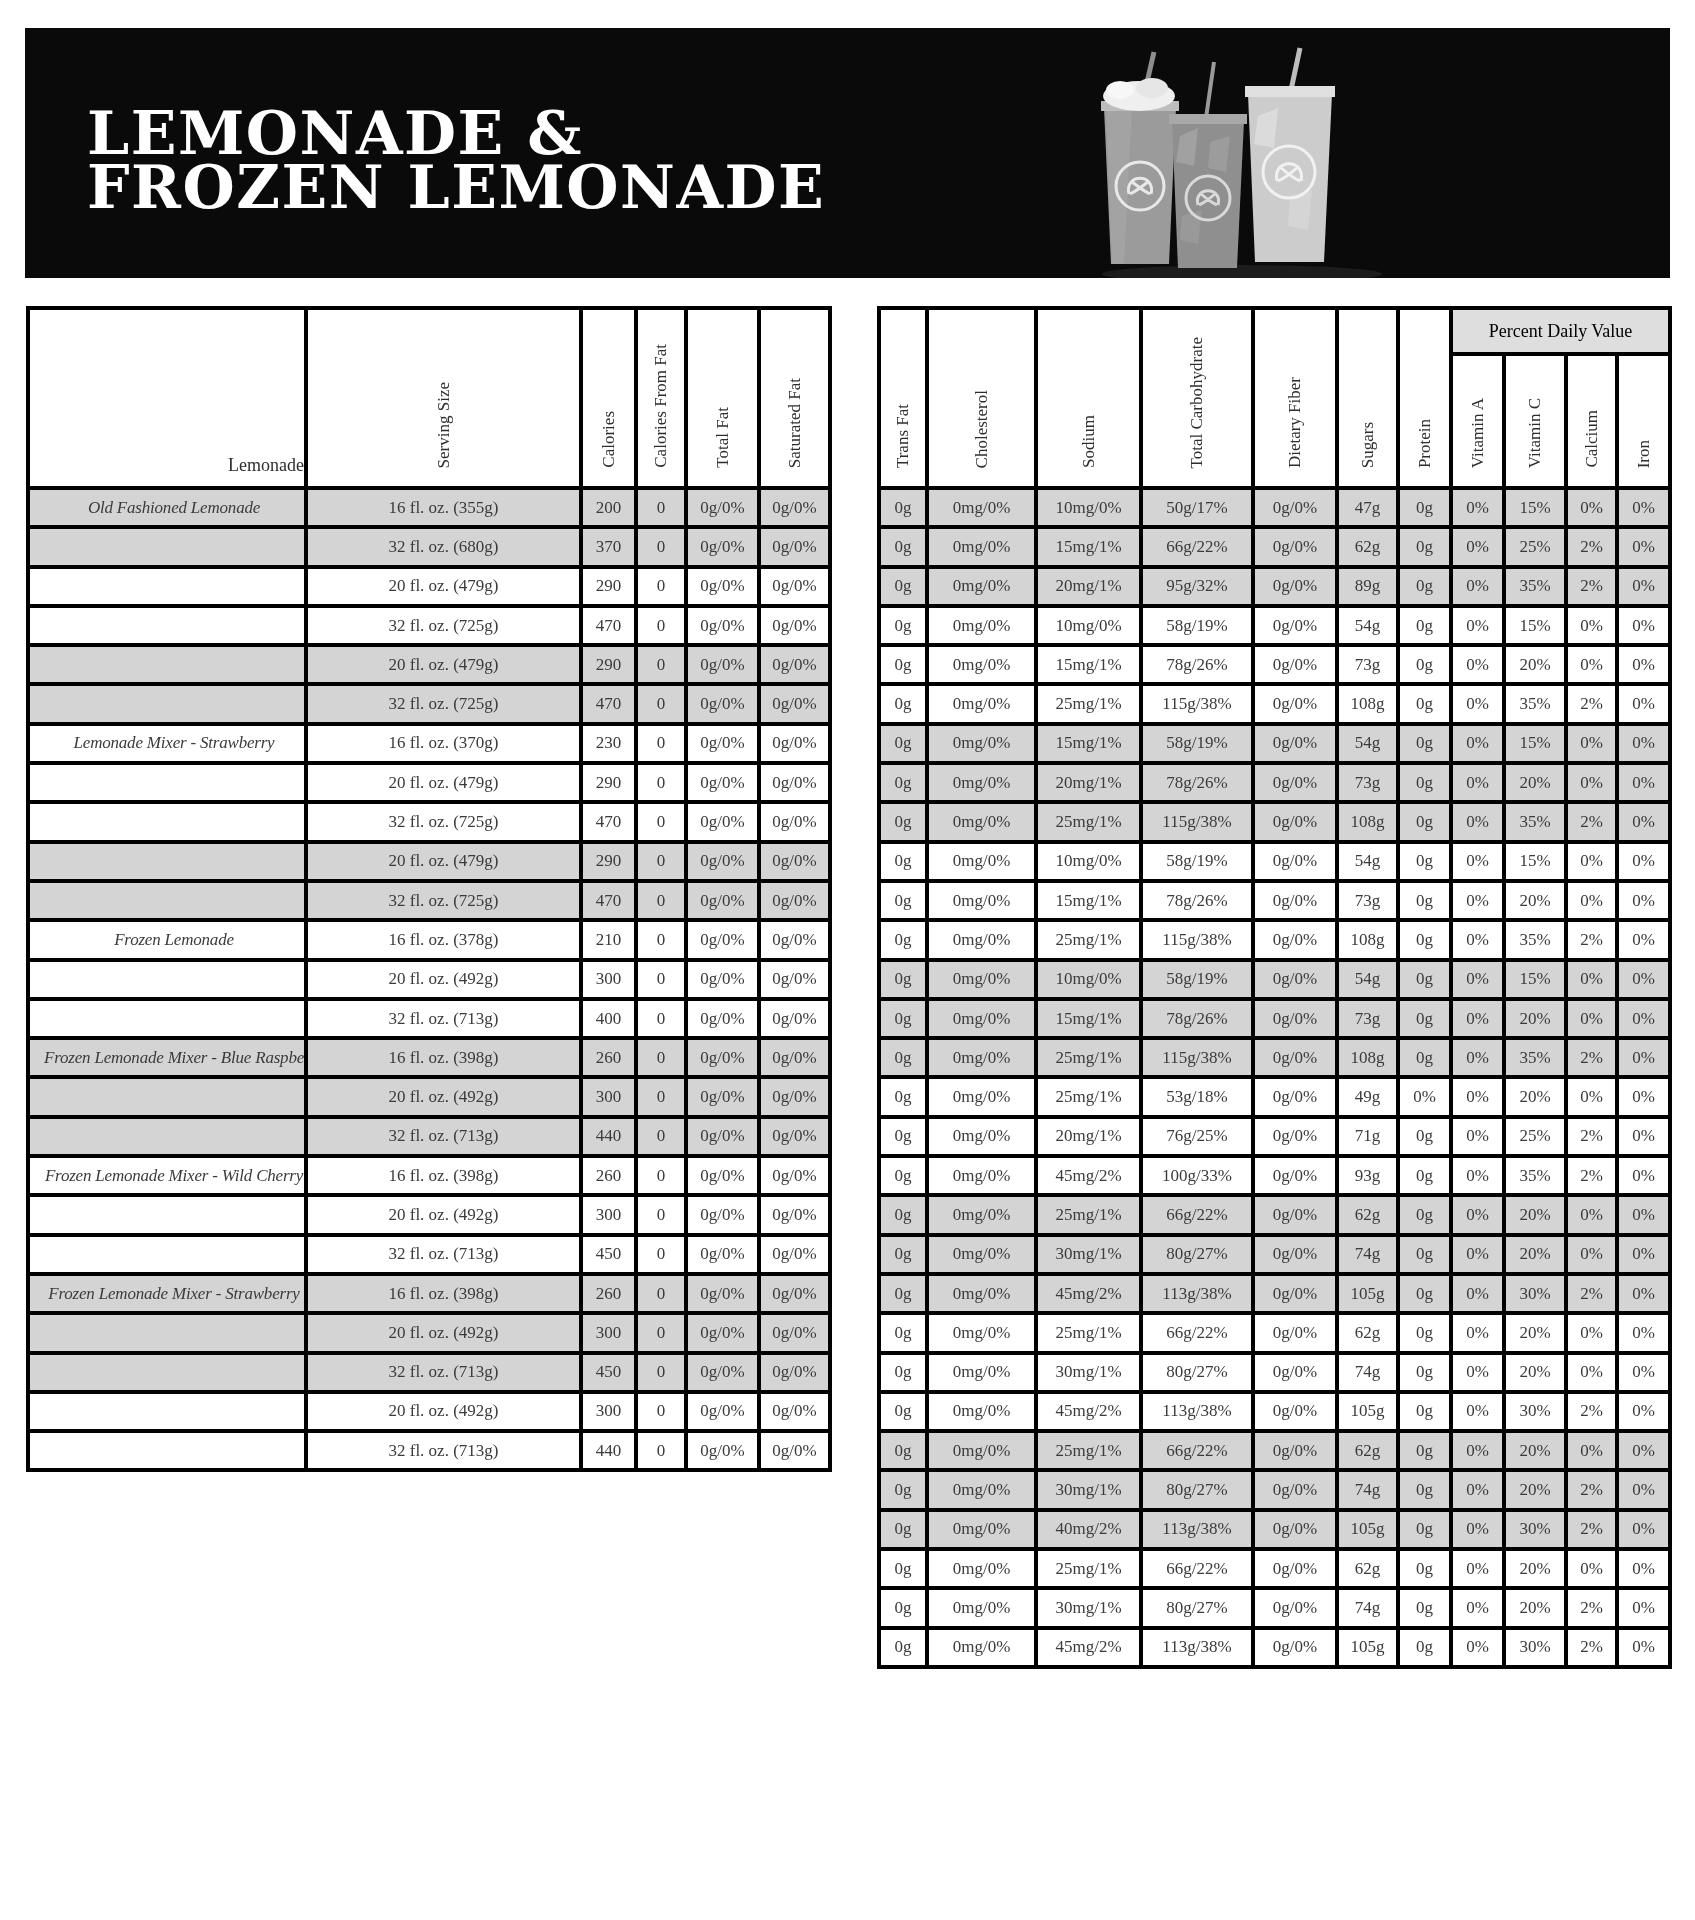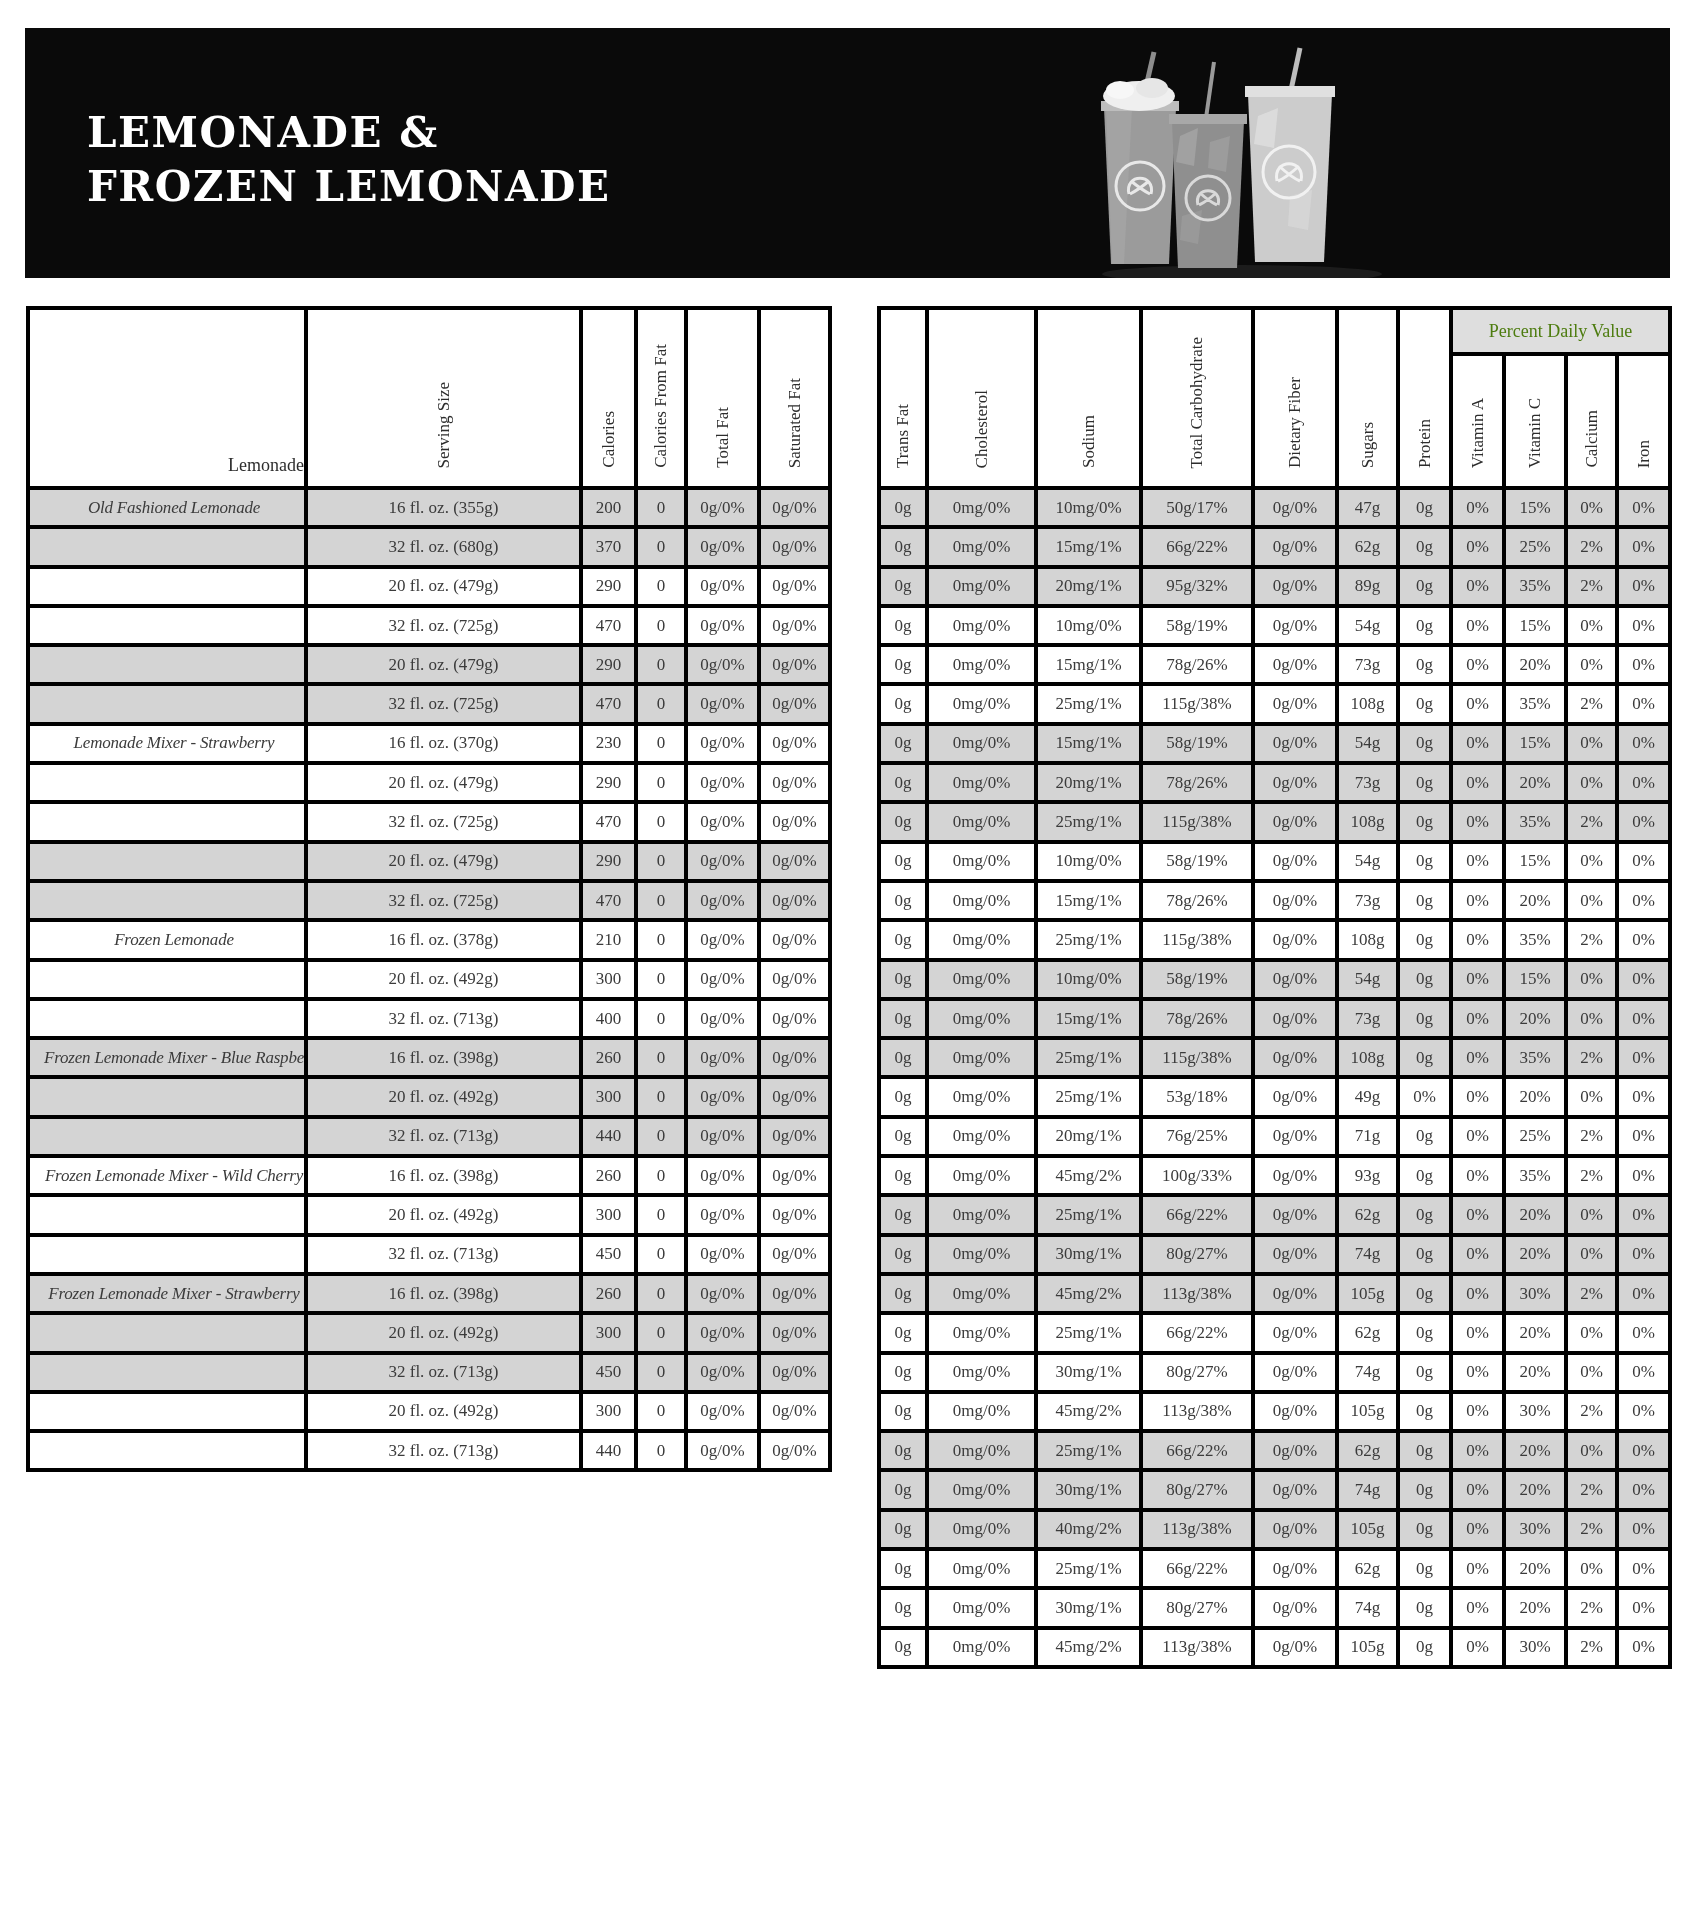--- a/index.html
+++ b/index.html
@@ -2,42 +2,42 @@
 <html><head>
 <meta charset="utf-8">
 <style>
   html,body{margin:0;padding:0;background:#ffffff;}
   .page{position:relative;width:1695px;height:1920px;background:#ffffff;overflow:hidden;
         font-family:"Liberation Serif",serif;}
 
   
   .banner{position:absolute;left:25px;top:28px;width:1645px;height:250px;background:#0a0a0a;overflow:hidden;}
   .banner-title{position:absolute;left:62px;top:78px;color:#ffffff;
-                font-family:"DejaVu Serif",serif;font-weight:700;font-size:42px;
+                font-family:"DejaVu Serif",serif;font-weight:700;font-size:60px;
                 line-height:54px;letter-spacing:1.5px;white-space:nowrap;}
   .cups{position:absolute;left:1057px;top:18px;width:310px;height:240px;}
 
   
   table.datatable{position:absolute;border-collapse:collapse;table-layout:fixed;background:#ffffff;}
   #left-table{left:26px;top:306px;width:802px;}
   #right-table{left:877px;top:306px;width:791px;}
   .datatable th,.datatable td{border:4px solid #000000;padding:0;margin:0;}
   .datatable th{font-weight:normal;}
 
   #left-table thead tr{height:180px;}
   #right-table thead tr.h1{height:46px;}
   #right-table thead tr.h2{height:134px;}
 
   .hcell{vertical-align:bottom;text-align:center;background:#ffffff;}
   .vlabel{display:inline-block;writing-mode:vertical-rl;transform:rotate(180deg);
           font-size:17px;color:#2d2d2d;padding-top:14px;white-space:nowrap;}
   .corner-cell{vertical-align:bottom;text-align:right;background:#ffffff;}
   .corner-cell span{display:inline-block;padding:0 0 10px 14px;font-size:18px;color:#2d2d2d;}
   .pdv-cell{background:#dedede;text-align:center;vertical-align:middle;
-            font-size:18px;color:#4d7c0f;}
+            font-size:18px;color:#000000;}
 
   .datatable tbody tr{height:39.3px;}
   .datatable tbody td{font-size:17px;color:#3b3b3b;text-align:center;vertical-align:middle;
                       background:#ffffff;overflow:hidden;}
   .datatable tbody tr.shaded td{background:#d4d4d4;}
   td.name-cell{text-align:left;padding-left:14px;font-size:16px;letter-spacing:-0.2px;white-space:nowrap;font-style:italic;}
 </style>
 </head>
 <body>
 

